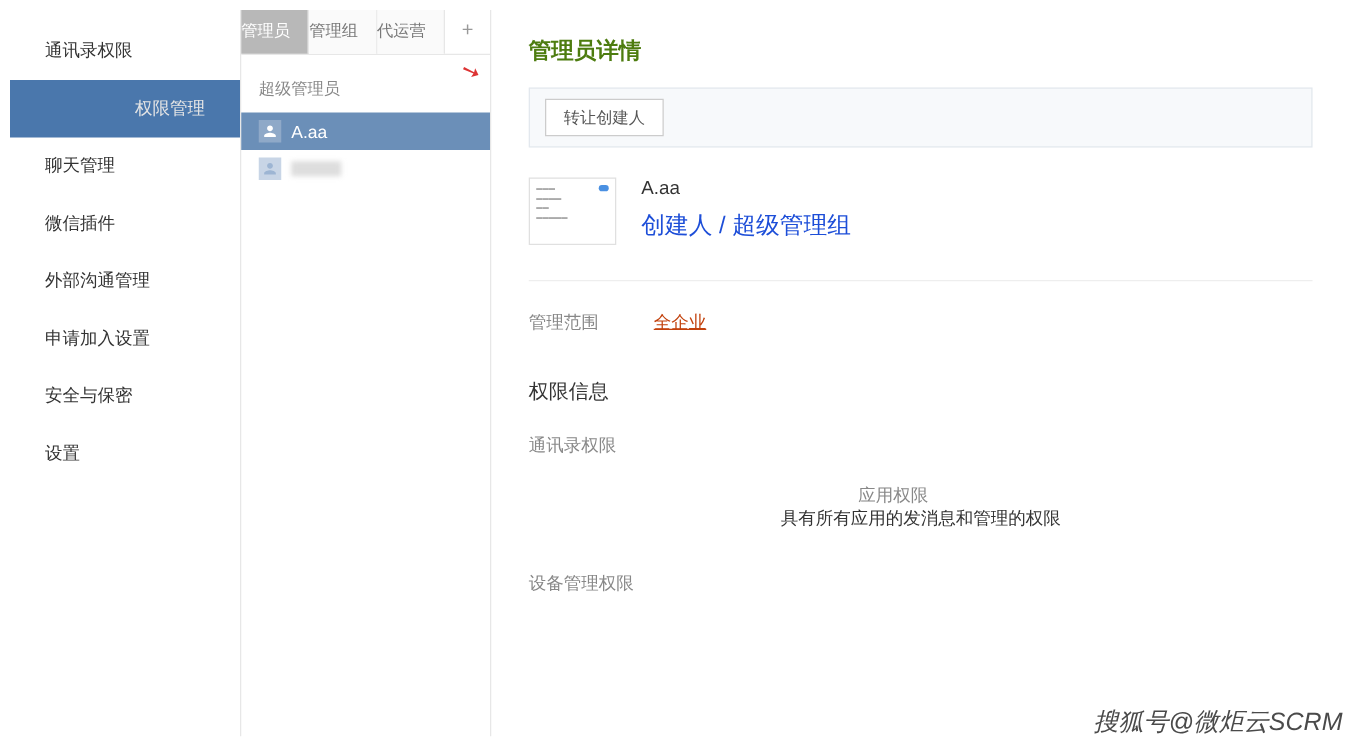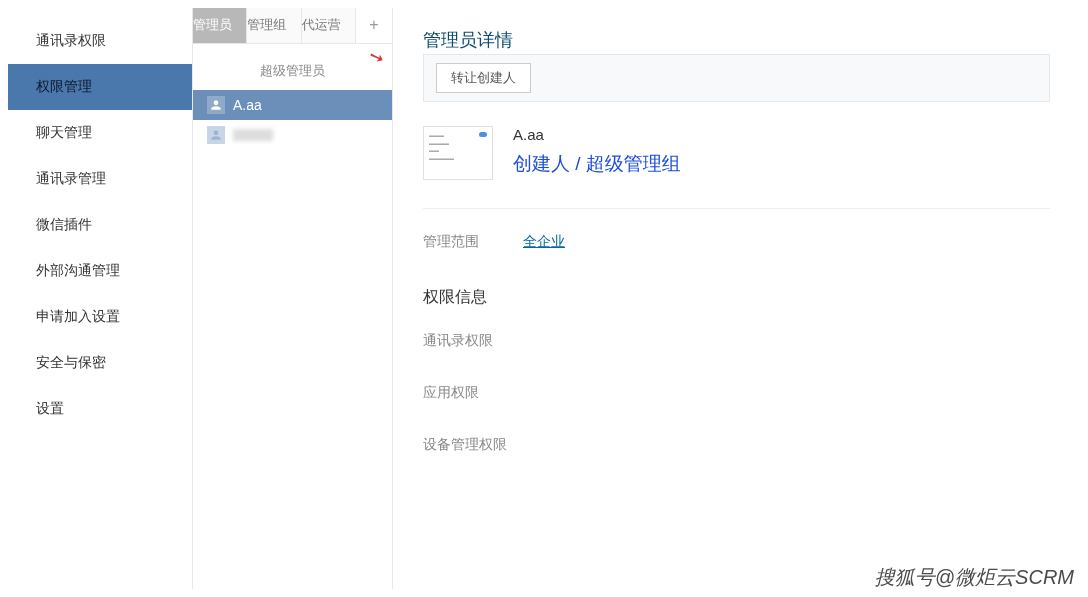--- a/index.html
+++ b/index.html
@@ -26,21 +26,22 @@
       padding-top: 10px;
     }
     .sidebar-item {
       padding: 14px 28px;
       color: #333;
       cursor: pointer;
       font-size: 14px;
     }
     .sidebar-item.active {
       background: #4a77ac;
-      color: #0f172a;
+      color: #e5e5e5;
+      text-align: right;
     }
     
     .mid-col {
       width: 200px;
       border-right: 1px solid #e7e7e7;
       position: relative;
     }
     .tabs {
       display: flex;
       border-bottom: 1px solid #e7e7e7;
@@ -74,21 +75,20 @@
       right: 8px;
       color: #d33;
       font-size: 18px;
       transform: rotate(-20deg);
       pointer-events: none;
     }
     .group-header {
       padding: 18px 14px 10px;
       color: #888;
       font-size: 13px;
-      text-align: center;
     }
     .admin-item {
       display: flex;
       align-items: center;
       padding: 6px 14px;
       cursor: pointer;
       gap: 8px;
     }
     .admin-item.selected {
       background: #6b8fb8;
@@ -112,22 +112,23 @@
       filter: blur(2px);
     }
     
     .detail {
       flex: 1;
       padding: 20px 30px 0 30px;
       overflow-y: auto;
     }
     .detail-title {
       font-size: 18px;
-      margin-bottom: 2px;
-      color: #0c4a6e;
+      margin-bottom: 18px;
+      color: #4d7c0f;
+      font-weight: bold;
     }
     .action-bar {
       background: #f7f9fb;
       border: 1px solid #e3e8ee;
       padding: 8px 12px;
       margin-bottom: 24px;
     }
     .btn-outline {
       background: #fff;
       border: 1px solid #ccc;
@@ -154,27 +155,28 @@
       position: relative;
       line-height: 1.5;
     }
     .profile-card .dot { position: absolute; top: 5px; right: 5px; width: 8px; height: 5px; background: #4a90e2; border-radius: 3px; }
     .profile-info .name { font-size: 15px; color: #333; margin-bottom: 8px; }
     .profile-info .role { font-size: 19px; color: #1d4ed8; }
     .info-row {
       display: flex;
       margin-bottom: 18px;
       font-size: 14px;
+      align-items: center;
     }
     .info-label {
       width: 100px;
       color: #888;
     }
     .info-value { color: #333; }
-    .info-value.link { color: #0369a1; text-decoration: underline; cursor: pointer; }
+    .info-value.link { color: #c2410c; text-decoration: underline; cursor: pointer; }
     .section-title {
       font-size: 16px;
       color: #333;
       margin: 36px 0 24px;
     }
     .info-multi { display: flex; flex-direction: column; gap: 24px; }
     .watermark {
       position: absolute;
       bottom: 6px;
       right: 14px;
@@ -187,21 +189,20 @@
   </style>
 </head>
 <body>
 
 <div class="container">
 
   <div class="sidebar">
     <div class="sidebar-item">通讯录权限</div>
     <div class="sidebar-item active">权限管理</div>
     <div class="sidebar-item">聊天管理</div>
-    <div class="sidebar-item">通讯录管理</div>
     <div class="sidebar-item">微信插件</div>
     <div class="sidebar-item">外部沟通管理</div>
     <div class="sidebar-item">申请加入设置</div>
     <div class="sidebar-item">安全与保密</div>
     <div class="sidebar-item">设置</div>
   </div>
 
   <div class="mid-col">
     <div class="tabs">
       <div class="tab active">管理员</div>
@@ -247,22 +248,23 @@
     <div class="info-row">
       <div class="info-label">管理范围</div>
       <div class="info-value link">全企业</div>
     </div>
 
     <div class="section-title">权限信息</div>
 
     <div class="info-row">
       <div class="info-label">通讯录权限</div>
     </div>
+    <div class="info-row" style="margin-top:22px;flex-direction:column;">
+      <div class="info-label">应用权限</div>
+      <div class="info-value">具有所有应用的发消息和管理的权限</div>
+    </div>
     <div class="info-row" style="margin-top:34px;">
-      <div class="info-label">应用权限</div>
-    </div>
-    <div class="info-row" style="margin-top:34px;flex-direction:column;">
       <div class="info-label">设备管理权限</div>
     </div>
   </div>
 </div>
 
 <div class="watermark">搜狐号@微炬云SCRM</div>
 
 </body></html>

